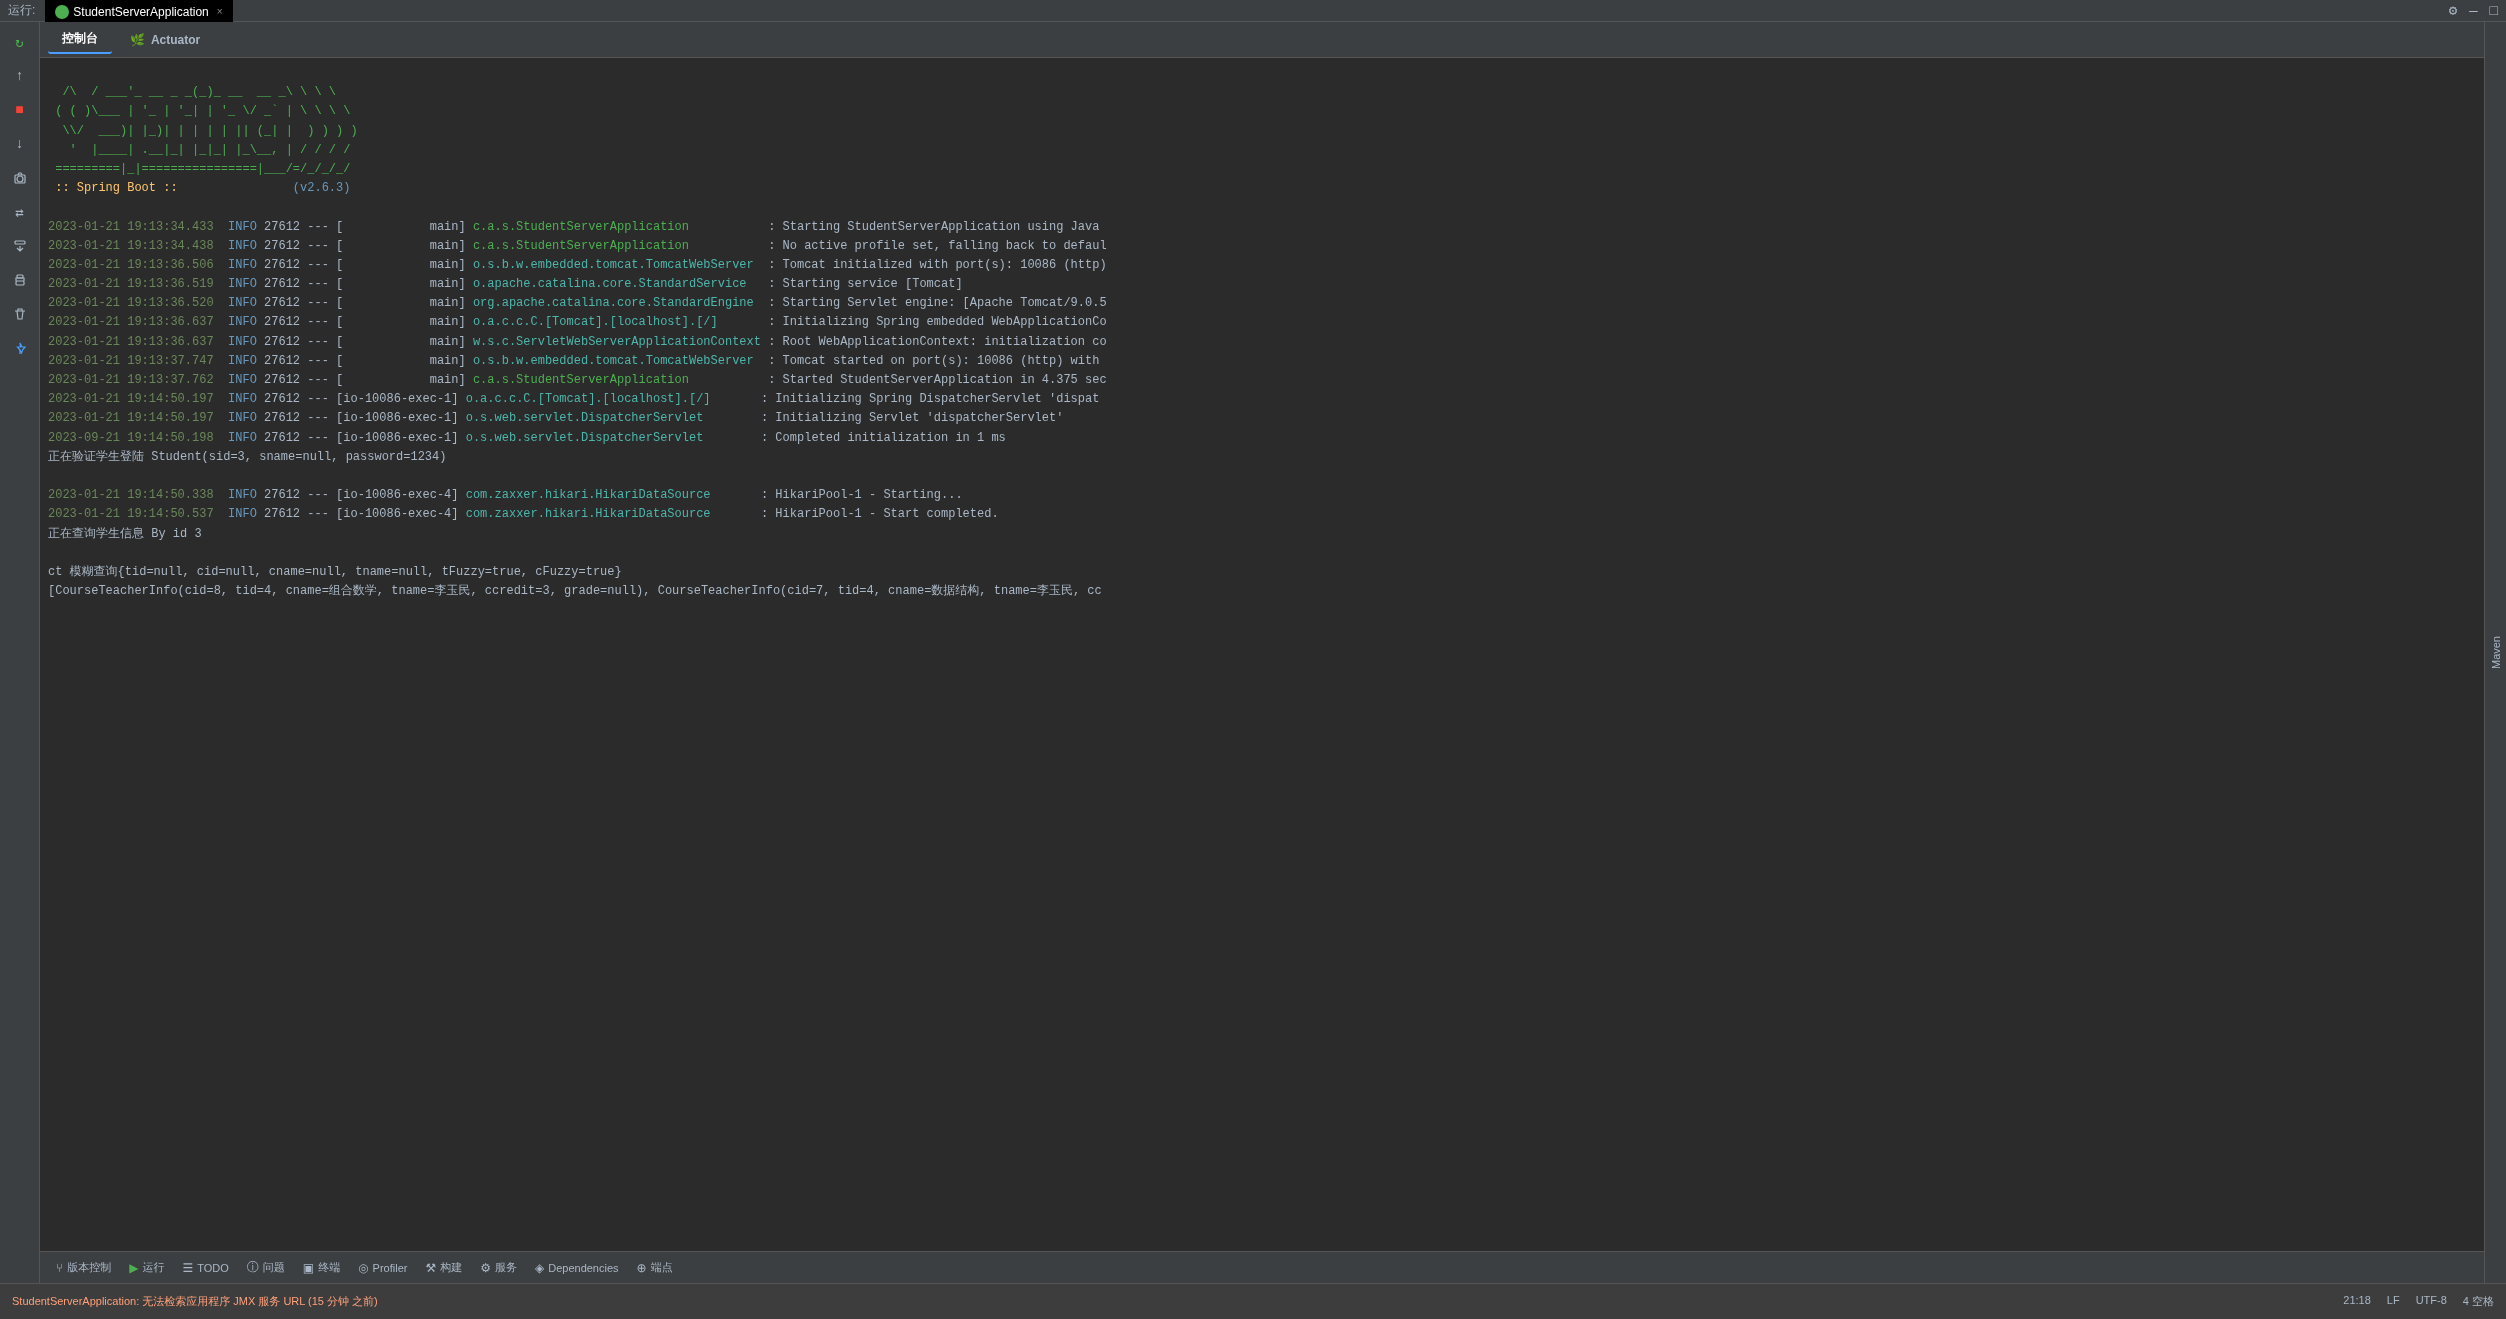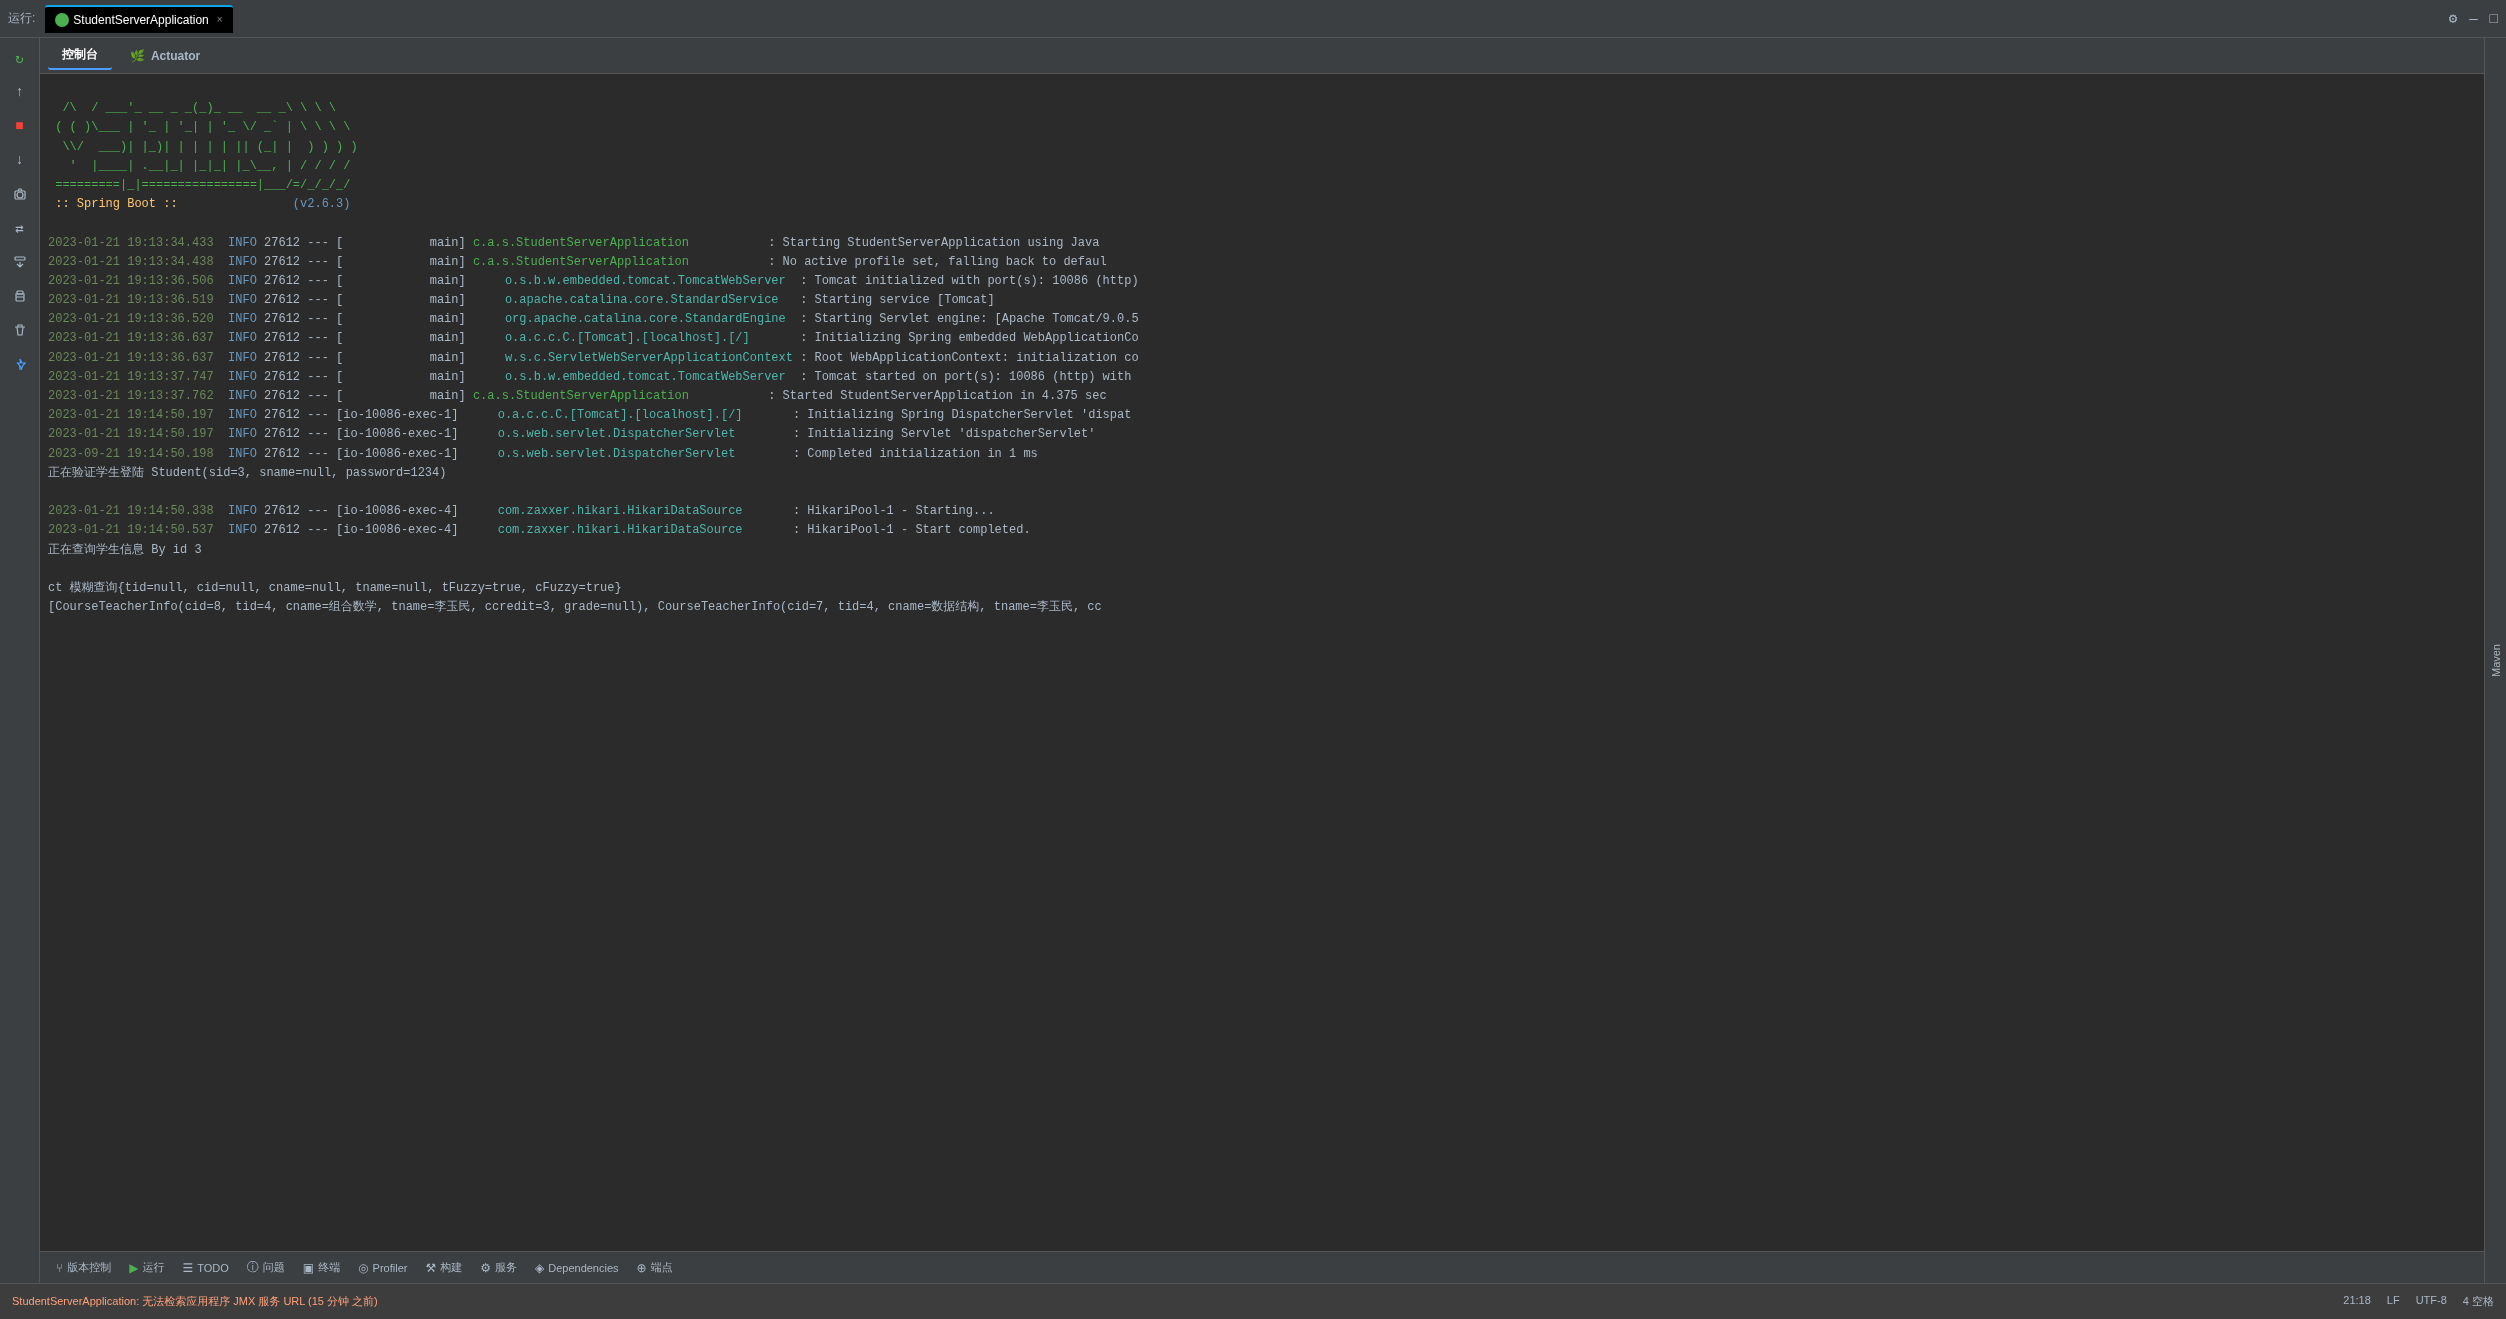--- a/index.html
+++ b/index.html
@@ -11,21 +11,21 @@
       width: 2506px;
       height: 1319px;
       overflow: hidden;
       display: flex;
       flex-direction: column;
     }
 
     
     .top-bar {
       background: #3c3f41;
-      height: 38px;
+      height: 22px;
       display: flex;
       align-items: center;
       justify-content: space-between;
       padding: 0 8px;
       border-bottom: 1px solid #555;
       flex-shrink: 0;
     }
     .top-bar-left {
       display: flex;
       align-items: center;
@@ -186,21 +186,21 @@
       font-family: sans-serif;
       color: #a9b7c6;
       cursor: pointer;
     }
 
     
     .log-date { color: #6a8759; }
     .log-info { color: #6897bb; }
     .log-pid { color: #a9b7c6; }
     .log-class-green { color: #4caf50; }
-    .log-class-teal { color: #4db6ac; margin-left: 32px; }
+    .log-class-teal { color: #4db6ac; }
     .log-highlight { color: #ffc66d; }
     .log-chinese { color: #a9b7c6; text-align: right; }
     .spring-banner { color: #4caf50; }
     .spring-version { color: #6897bb; }
 
     
     .bottom-toolbar {
       background: #3c3f41;
       height: 32px;
       display: flex;

